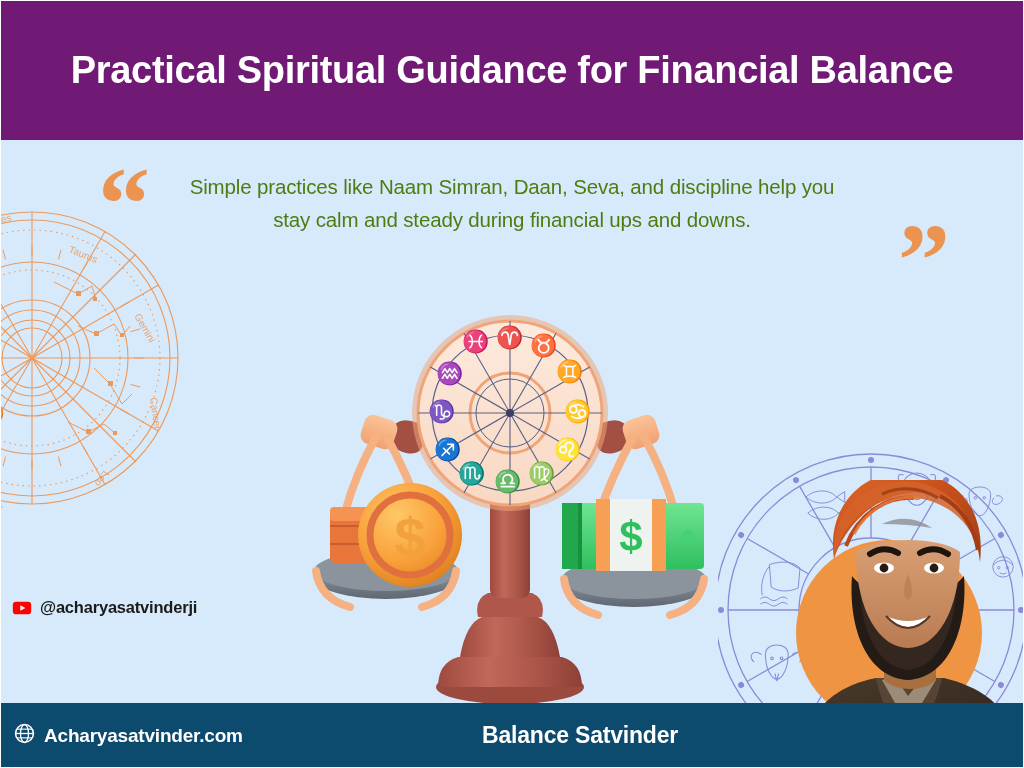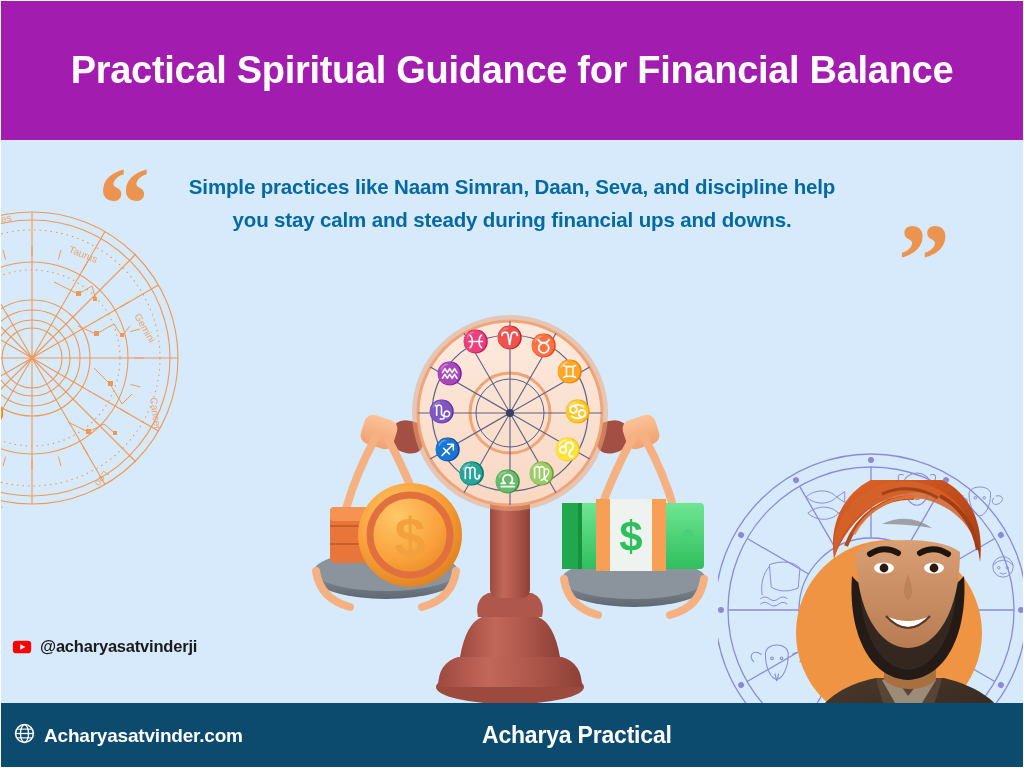--- a/index.html
+++ b/index.html
@@ -12,21 +12,21 @@
   #poster {
     position: relative;
     width: 1024px; height: 768px;
     background: #d6eafc;
     overflow: hidden;
   }
 
   
   .header {
     position: absolute; left: 0; top: 0; width: 1024px; height: 140px;
-    background: #a21caf;
+    background: #701a75;
     display: flex; align-items: center; justify-content: center;
     z-index: 30;
   }
   .header-title {
     color: #ffffff;
     font-size: 38px;
     font-weight: bold;
     letter-spacing: -0.3px;
     text-align: center;
     white-space: nowrap;
@@ -65,40 +65,40 @@
     font-weight: bold;
     line-height: 1;
     user-select: none;
   }
   .quote-open { left: 98px; top: -4px; font-size: 104px; }
   .quote-close { left: 898px; top: 52px; font-size: 104px; }
 
   .quote-text {
     position: absolute; left: 180px; top: 14px; width: 664px;
     text-align: center;
-    color: #0369a1;
+    color: #4d7c0f;
     font-size: 20.5px;
-    font-weight: bold;
+    font-weight: normal;
     line-height: 1.62;
     letter-spacing: -0.15px;
   }
 
   
   .scale {
     position: absolute; left: 300px; top: 155px;
     width: 420px; height: 420px;
   }
 
   
   .social {
     position: absolute; left: 12px; top: 455px;
     display: flex; flex-direction: column; gap: 3px;
   }
   .social-row {
-    display: flex; align-items: center; gap: 8px; height: 25px; margin-top: 39px;
+    display: flex; align-items: center; gap: 8px; height: 25px;
   }
   .social-ico {
     width: 20px; height: 20px; flex: 0 0 20px;
     display: flex; align-items: center; justify-content: center;
   }
   .social-label {
     color: #1b1b1b; font-size: 16.5px; font-weight: bold;
     letter-spacing: -0.2px; white-space: nowrap;
   }
 
@@ -537,17 +537,17 @@
         <svg viewBox="0 0 24 24" width="21" height="21">
           <circle cx="12" cy="12" r="10.2" fill="none" stroke="#ffffff" stroke-width="1.8"></circle>
           <ellipse cx="12" cy="12" rx="4.6" ry="10.2" fill="none" stroke="#ffffff" stroke-width="1.5"></ellipse>
           <line x1="1.8" y1="12" x2="22.2" y2="12" stroke="#ffffff" stroke-width="1.5"></line>
           <line x1="3.4" y1="7" x2="20.6" y2="7" stroke="#ffffff" stroke-width="1.3"></line>
           <line x1="3.4" y1="17" x2="20.6" y2="17" stroke="#ffffff" stroke-width="1.3"></line>
         </svg>
       </span>
       <span class="footer-site-label">Acharyasatvinder.com</span>
     </div>
-    <div class="footer-name">Acharya Practical</div>
+    <div class="footer-name">Balance Satvinder</div>
   </div>
 
   <div class="frame"></div>
 </div>
 
 </body></html>

